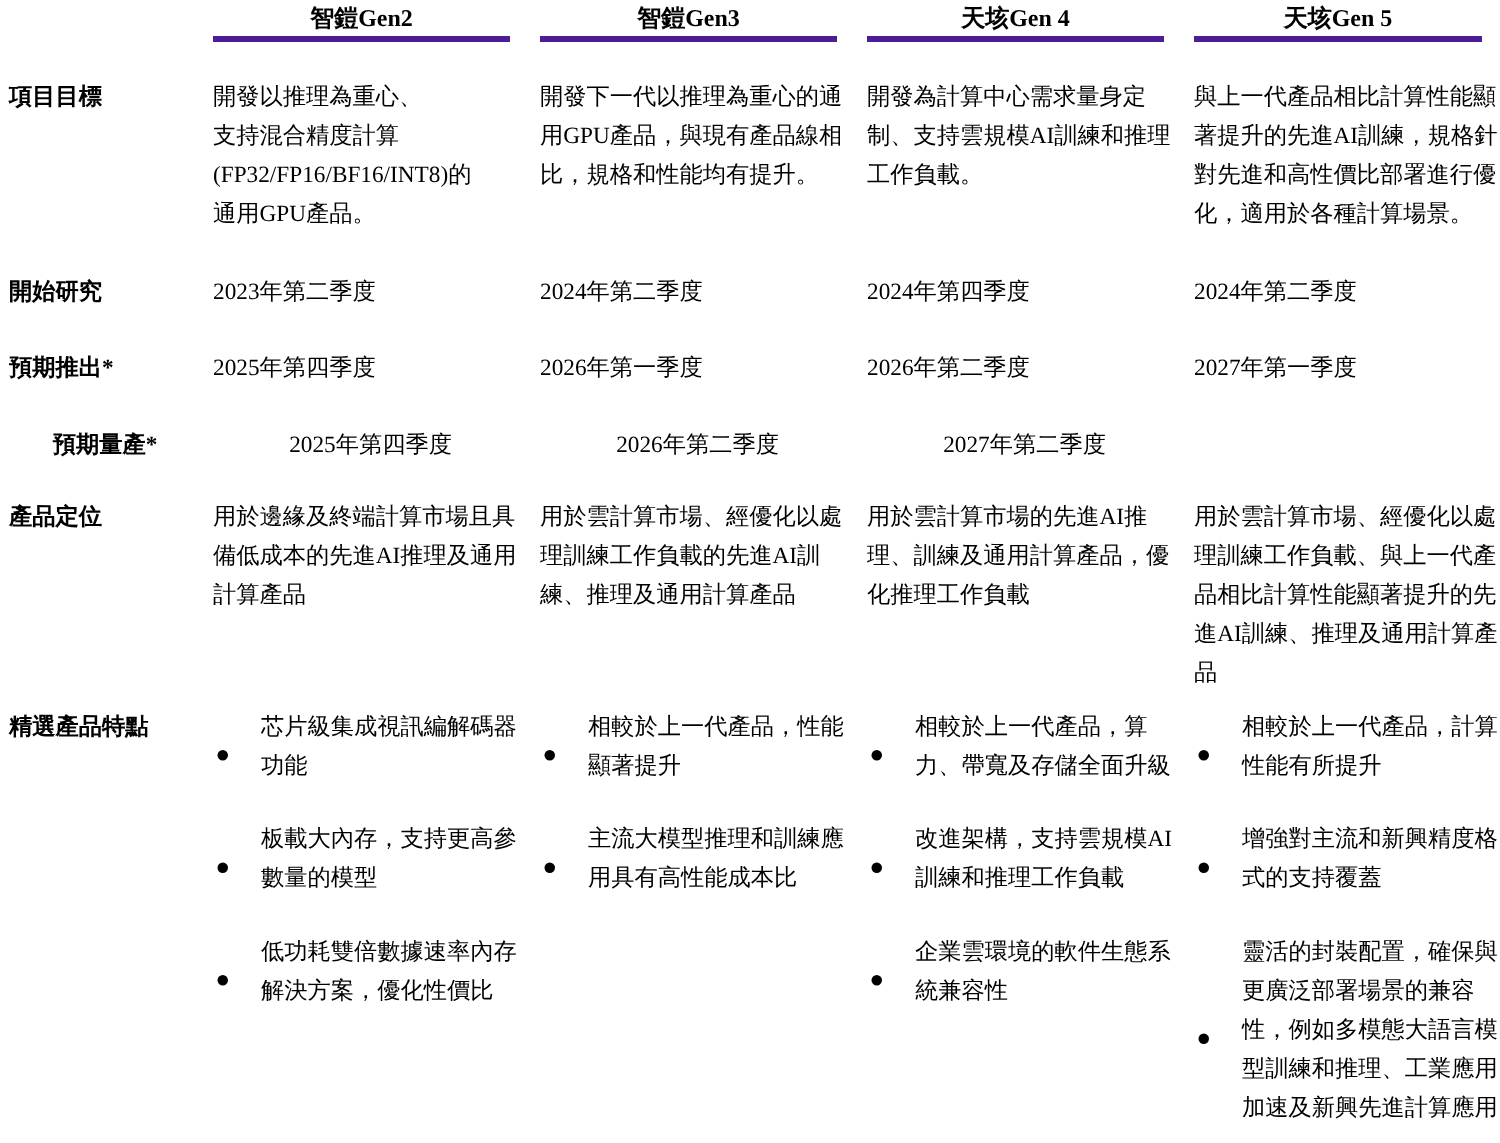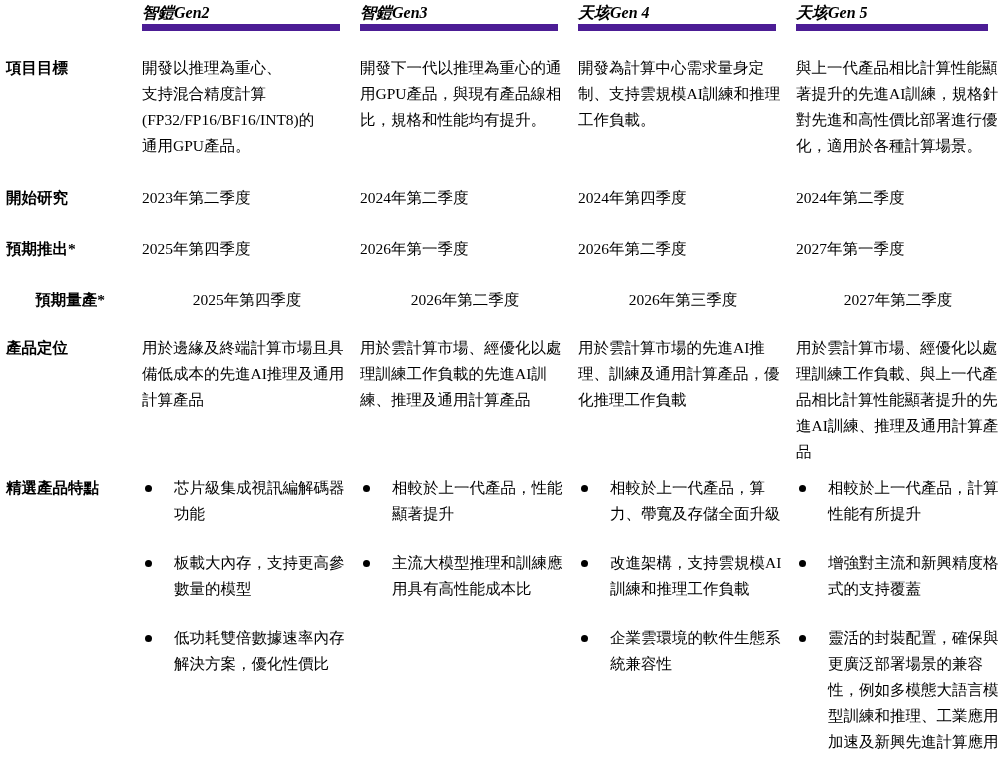--- a/index.html
+++ b/index.html
@@ -15,46 +15,45 @@
   }
   .row {
     display: grid;
     grid-template-columns: 128px 210px 210px 210px 204px;
     column-gap: 8px;
   }
   .colhead {
     font-weight: bold;
     font-size: 16px;
     line-height: 17px;
-    text-align: left;
-    border-bottom: 7px solid #4c1d95;
+    text-align: center;
+    border-bottom: 4px solid #4c1d95;
     padding-bottom: 3px;
     margin-right: 12px;
-    font-style: italic;
   }
   .header-row { margin-bottom: 24px; }
   .label {
     font-weight: bold;
     font-size: 15.5px;
     line-height: 26px;
   }
   .cell {
     font-size: 15.5px;
     line-height: 26px;
     white-space: pre-line;
   }
   .row-goal        { margin-bottom: 26px; }
   .row-research    { margin-bottom: 25px; }
   .row-launch      { margin-bottom: 25px; }
   .row-mass        { margin-bottom: 22px; text-align: center; }
   .row-positioning { margin-bottom: 10px; }
   ul.features {
     margin: 0; padding: 0; list-style: none;
   }
-  ul.features li { display: flex; }
+  ul.features li { display: flex; align-items: center; }
   ul.features li + li { margin-top: 23px; }
   .dot {
     width: 7px; height: 7px;
     border-radius: 50%;
     background: #000000;
     margin: 10px 22px 0 3px;
     flex-shrink: 0;
   }
   .ftext {
     font-size: 15.5px;
@@ -98,21 +97,20 @@
     <div class="cell">2025年第四季度</div>
     <div class="cell">2026年第一季度</div>
     <div class="cell">2026年第二季度</div>
     <div class="cell">2027年第一季度</div>
   </div>
 
   <div class="row row-mass">
     <div class="label">預期量產*</div>
     <div class="cell">2025年第四季度</div>
     <div class="cell">2026年第二季度</div>
-    <div class="cell">2026年第三季度</div>
     <div class="cell">2027年第二季度</div>
   </div>
 
   <div class="row row-positioning">
     <div class="label">產品定位</div>
     <div class="cell">用於邊緣及終端計算市場且具備低成本的先進AI推理及通用計算產品</div>
     <div class="cell">用於雲計算市場、經優化以處理訓練工作負載的先進AI訓練、推理及通用計算產品</div>
     <div class="cell">用於雲計算市場的先進AI推理、訓練及通用計算產品，優化推理工作負載</div>
     <div class="cell">用於雲計算市場、經優化以處理訓練工作負載、與上一代產品相比計算性能顯著提升的先進AI訓練、推理及通用計算產品</div>
   </div>

